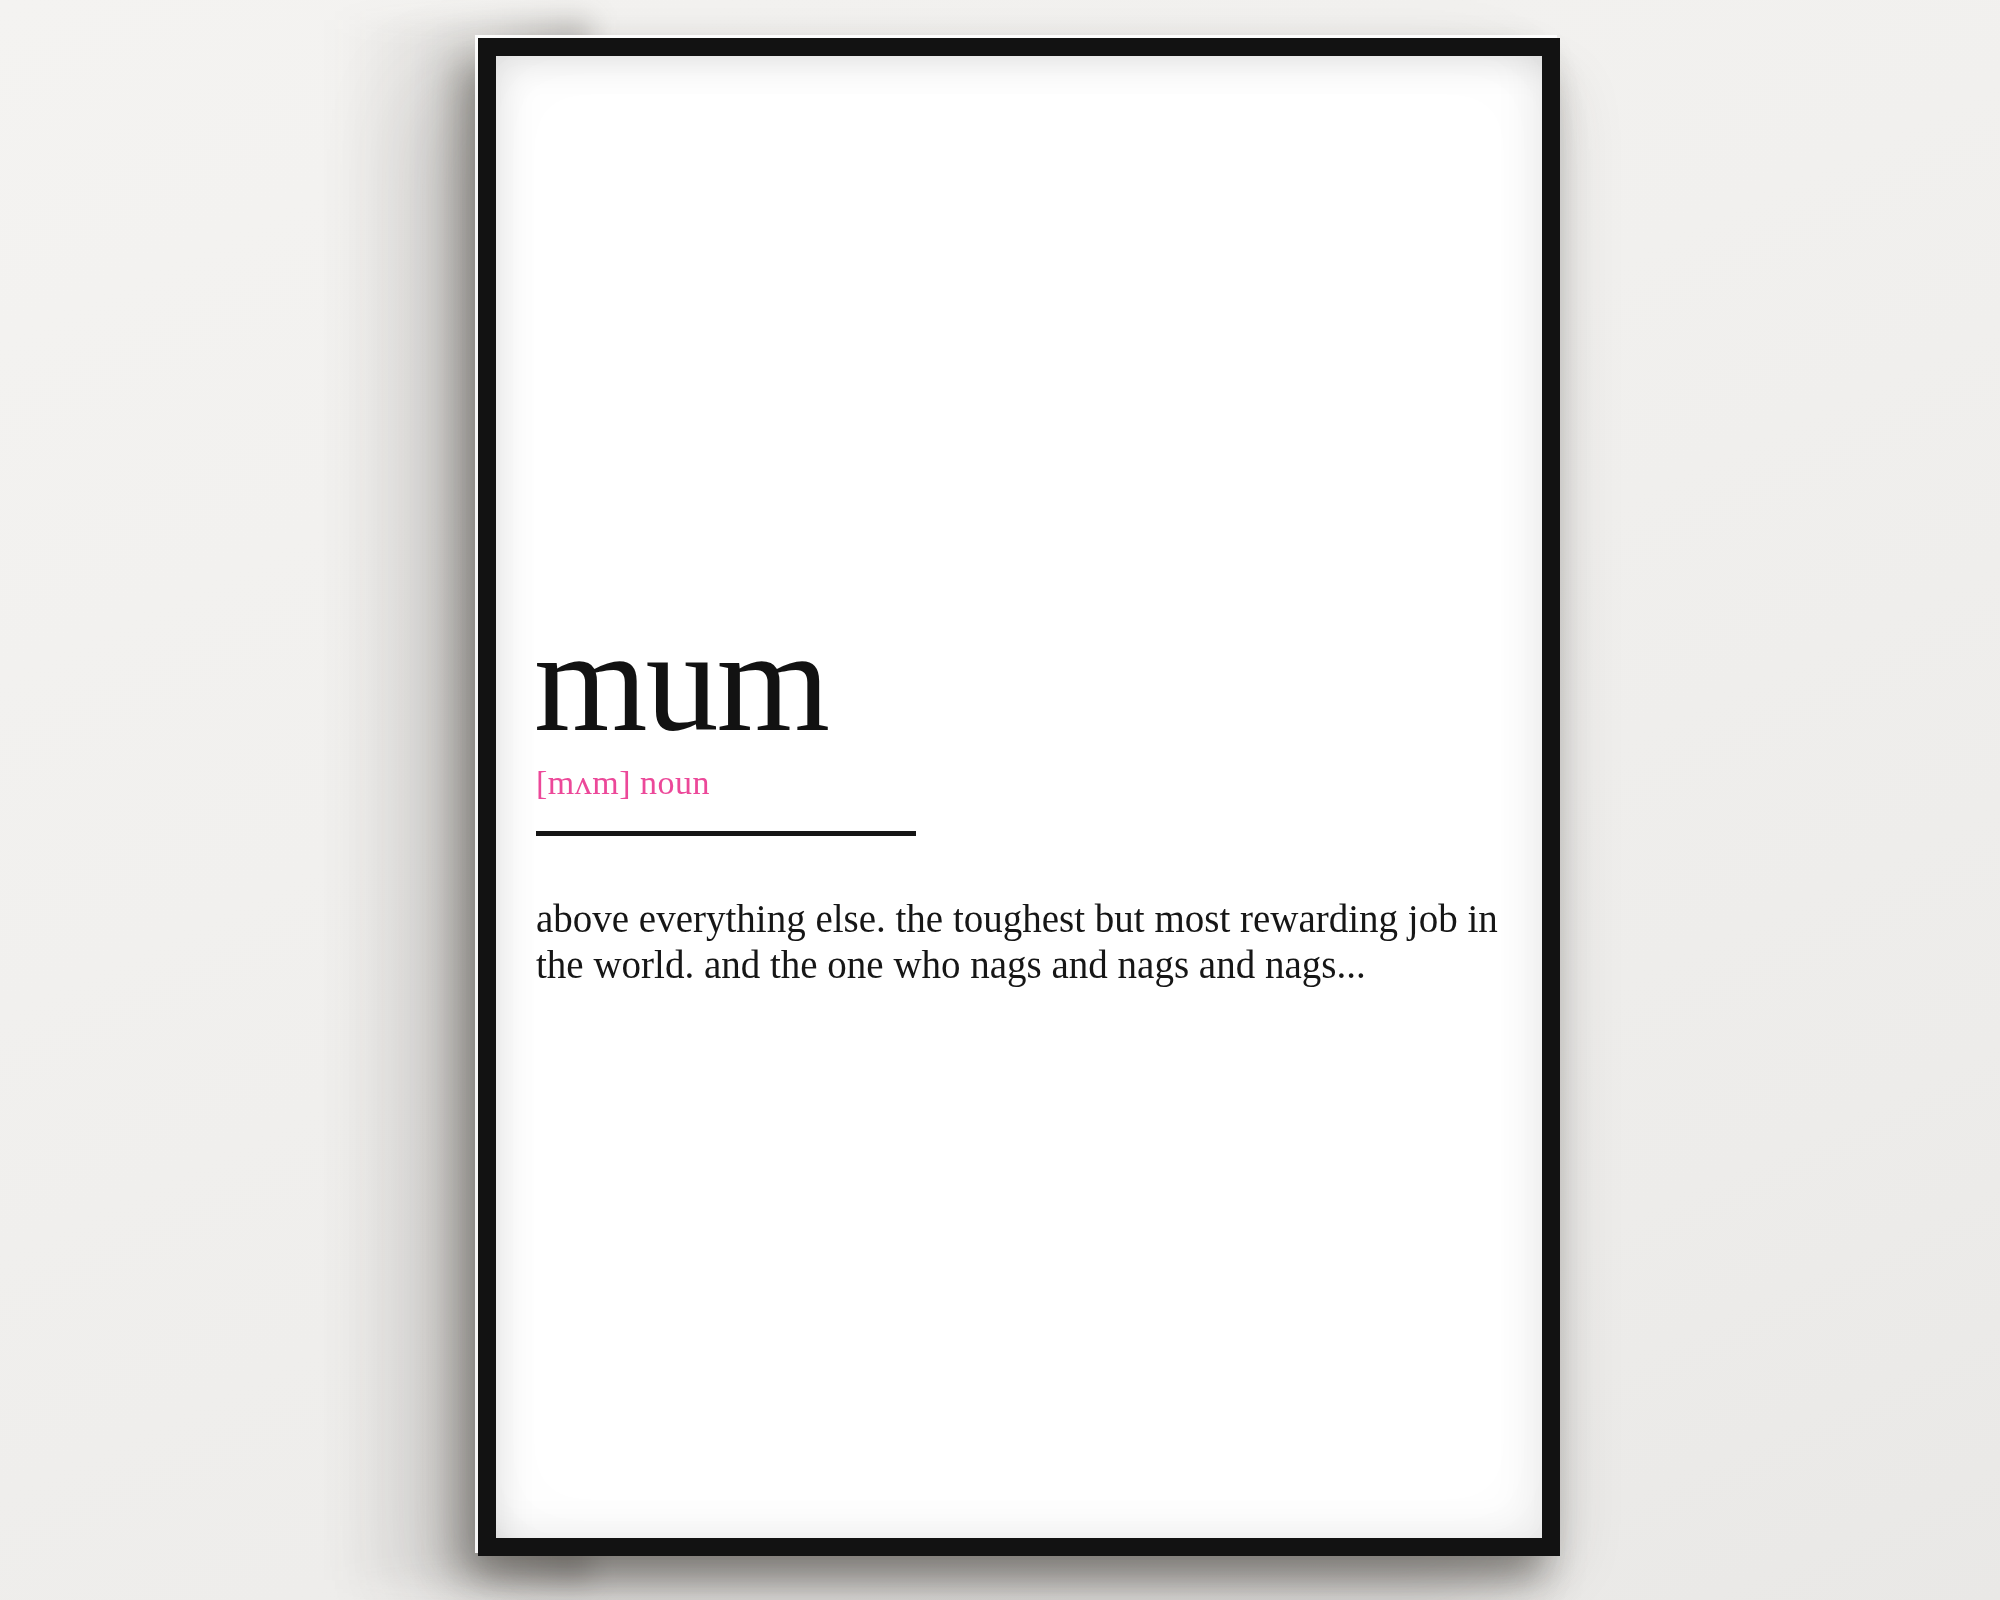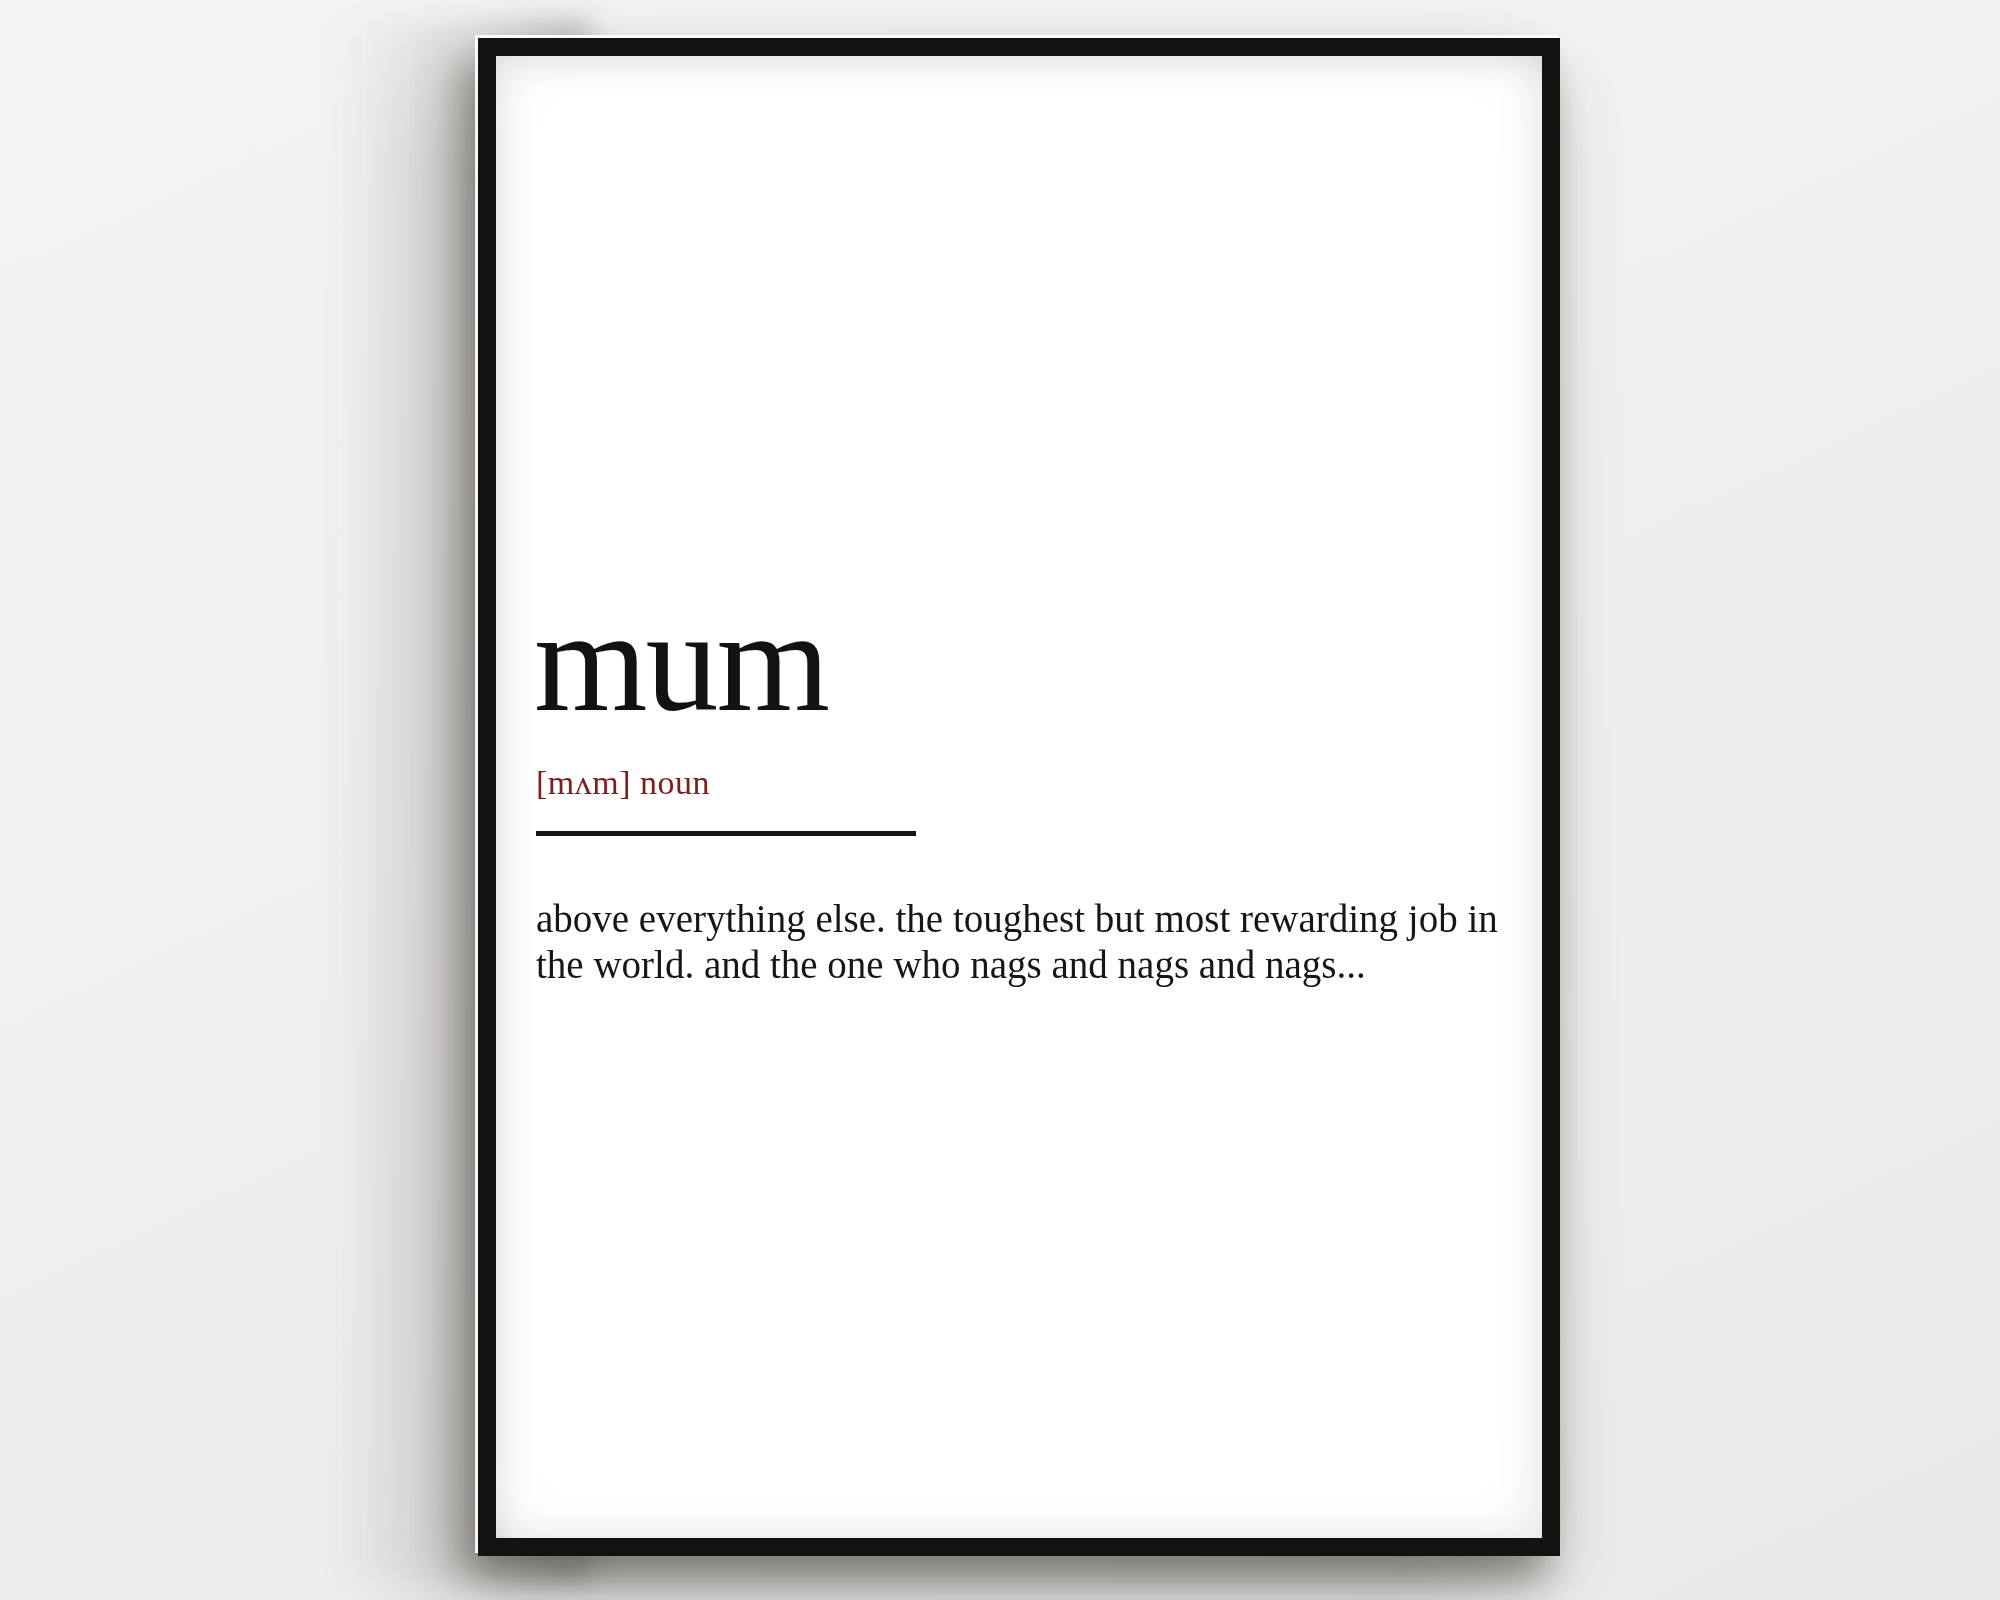--- a/index.html
+++ b/index.html
@@ -48,37 +48,37 @@
     background: #ffffff;
     box-shadow:
       inset 14px 16px 34px -8px rgba(0,0,0,0.10),
       inset -18px -14px 44px -12px rgba(0,0,0,0.08),
       inset 0 0 80px rgba(0,0,0,0.025);
     color: #141414;
   }
   .word {
     position: absolute;
     left: 38px;
-    top: 532px;
+    top: 552px;
     margin: 0;
     font-size: 146px;
     line-height: 146px;
     font-weight: normal;
     letter-spacing: -2px;
     color: #121212;
     white-space: nowrap;
   }
   .pron {
     position: absolute;
     left: 40px;
     top: 710px;
     font-size: 34px;
     line-height: 34px;
     letter-spacing: 0.5px;
-    color: #7f1d1d;
+    color: #ec4899;
     white-space: nowrap;
   }
   .divider {
     position: absolute;
     left: 40px;
     top: 775px;
     width: 380px;
     height: 5px;
     background: #151515;
   }

